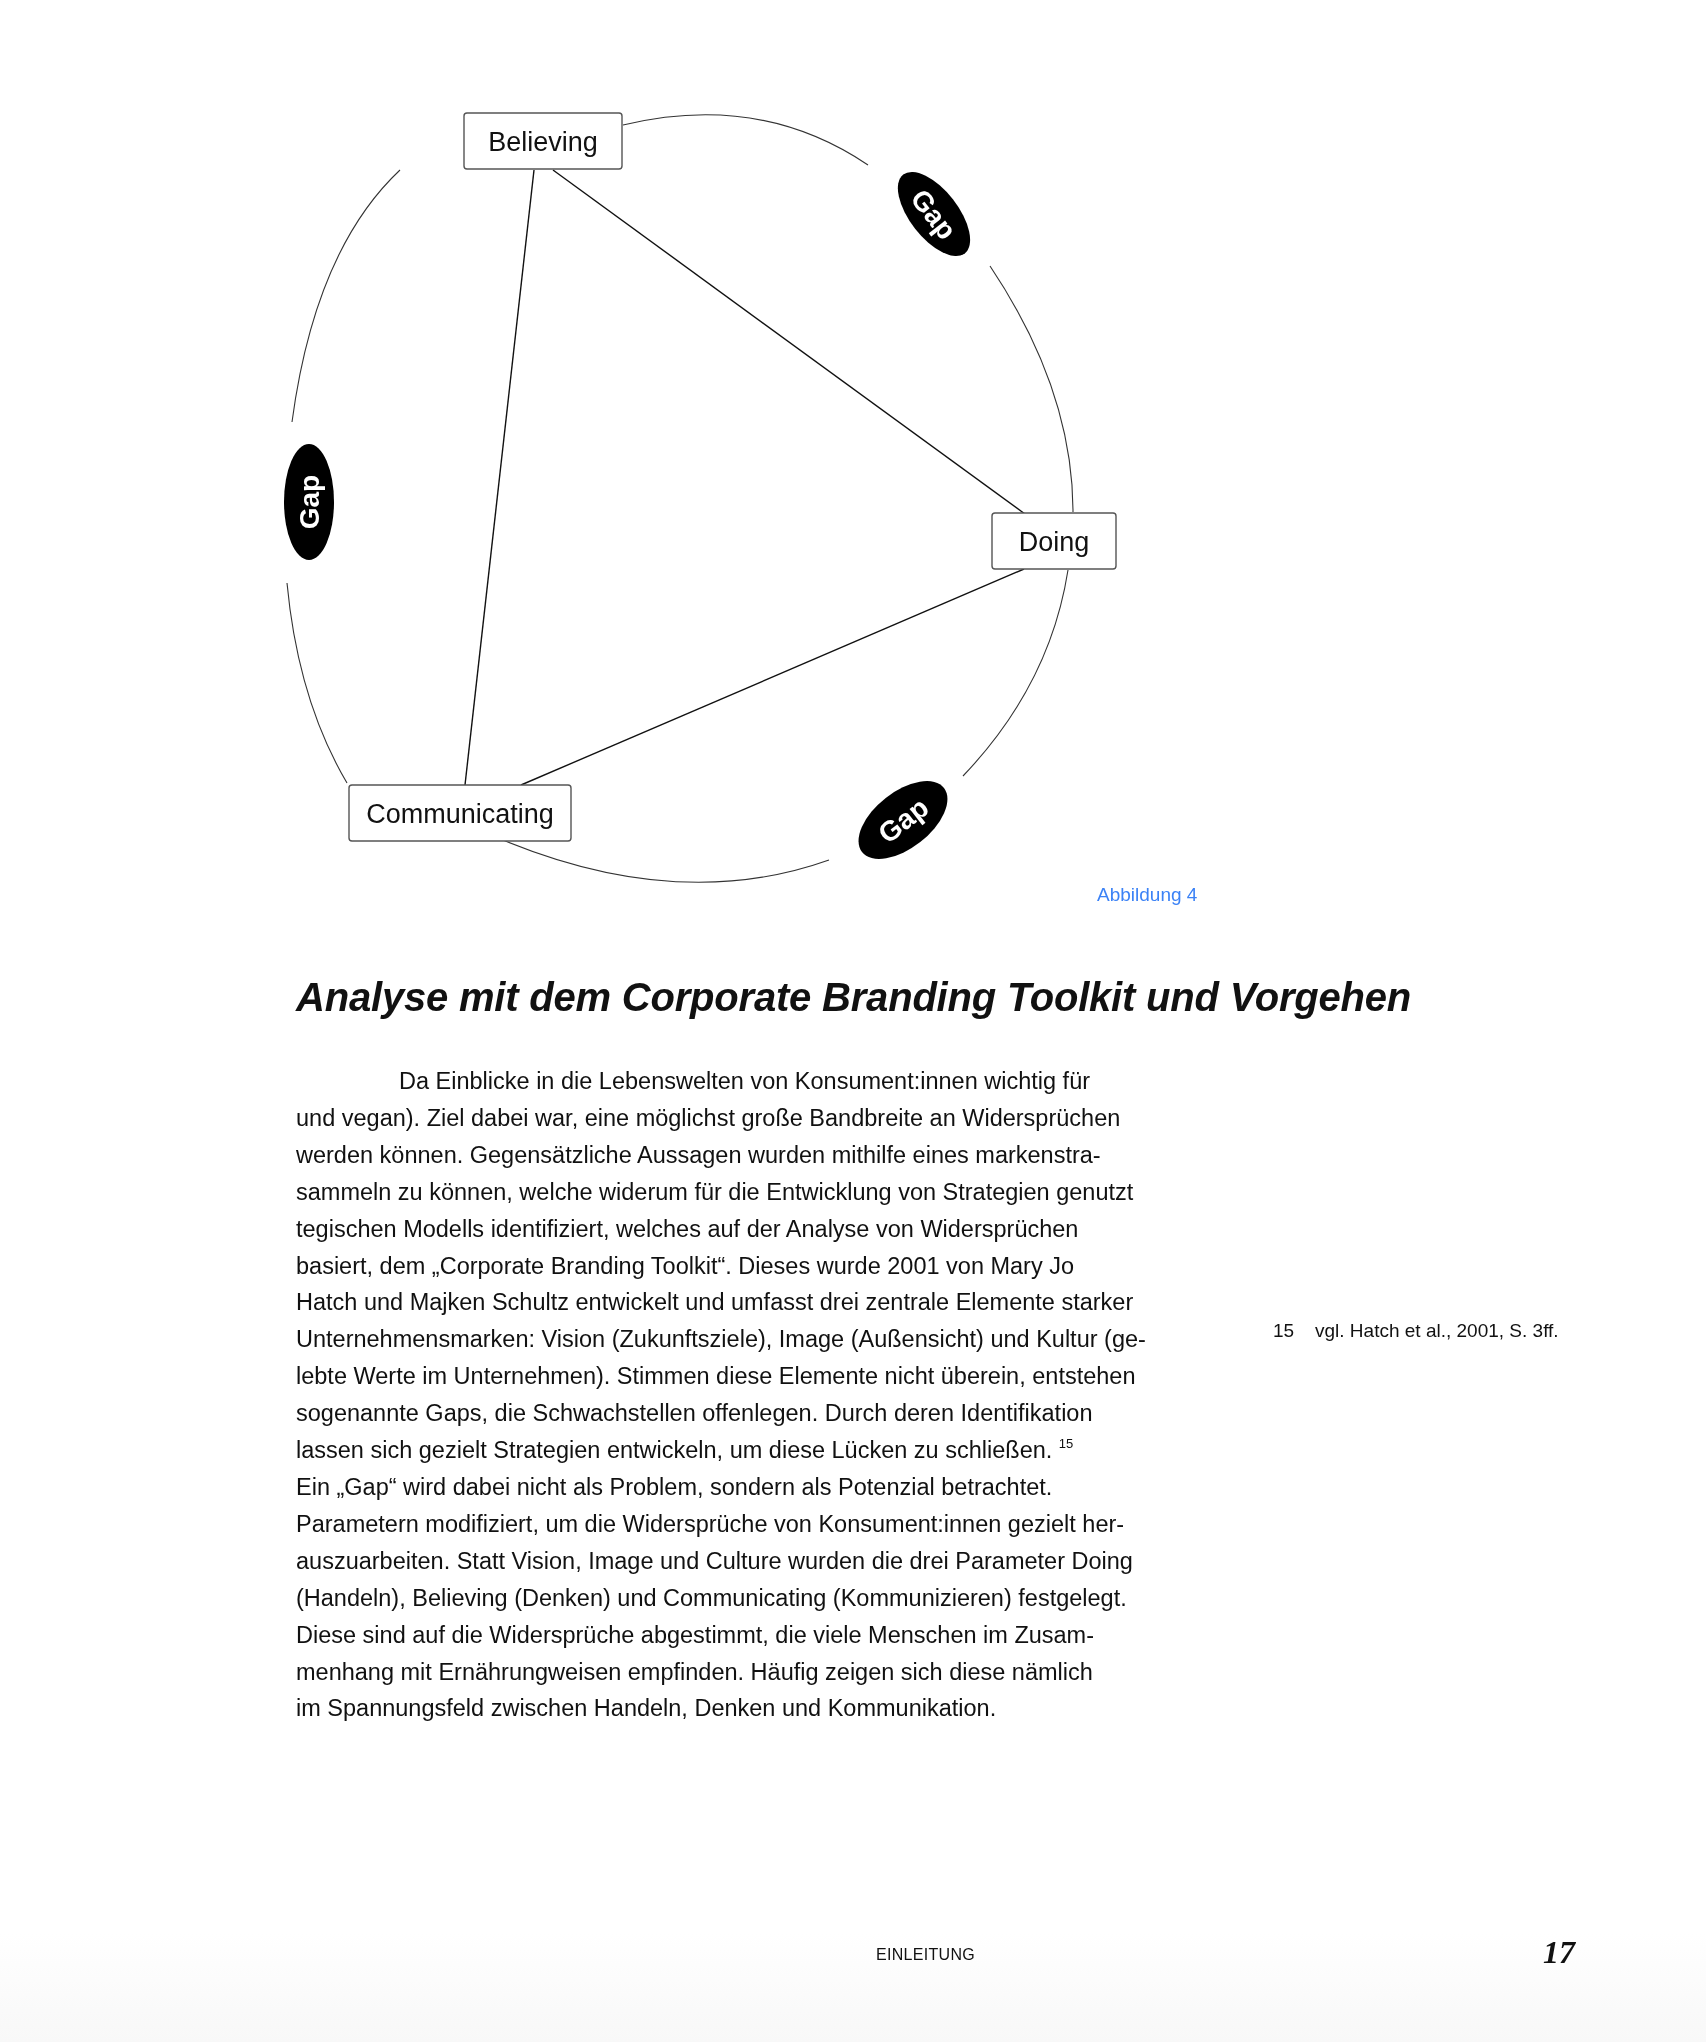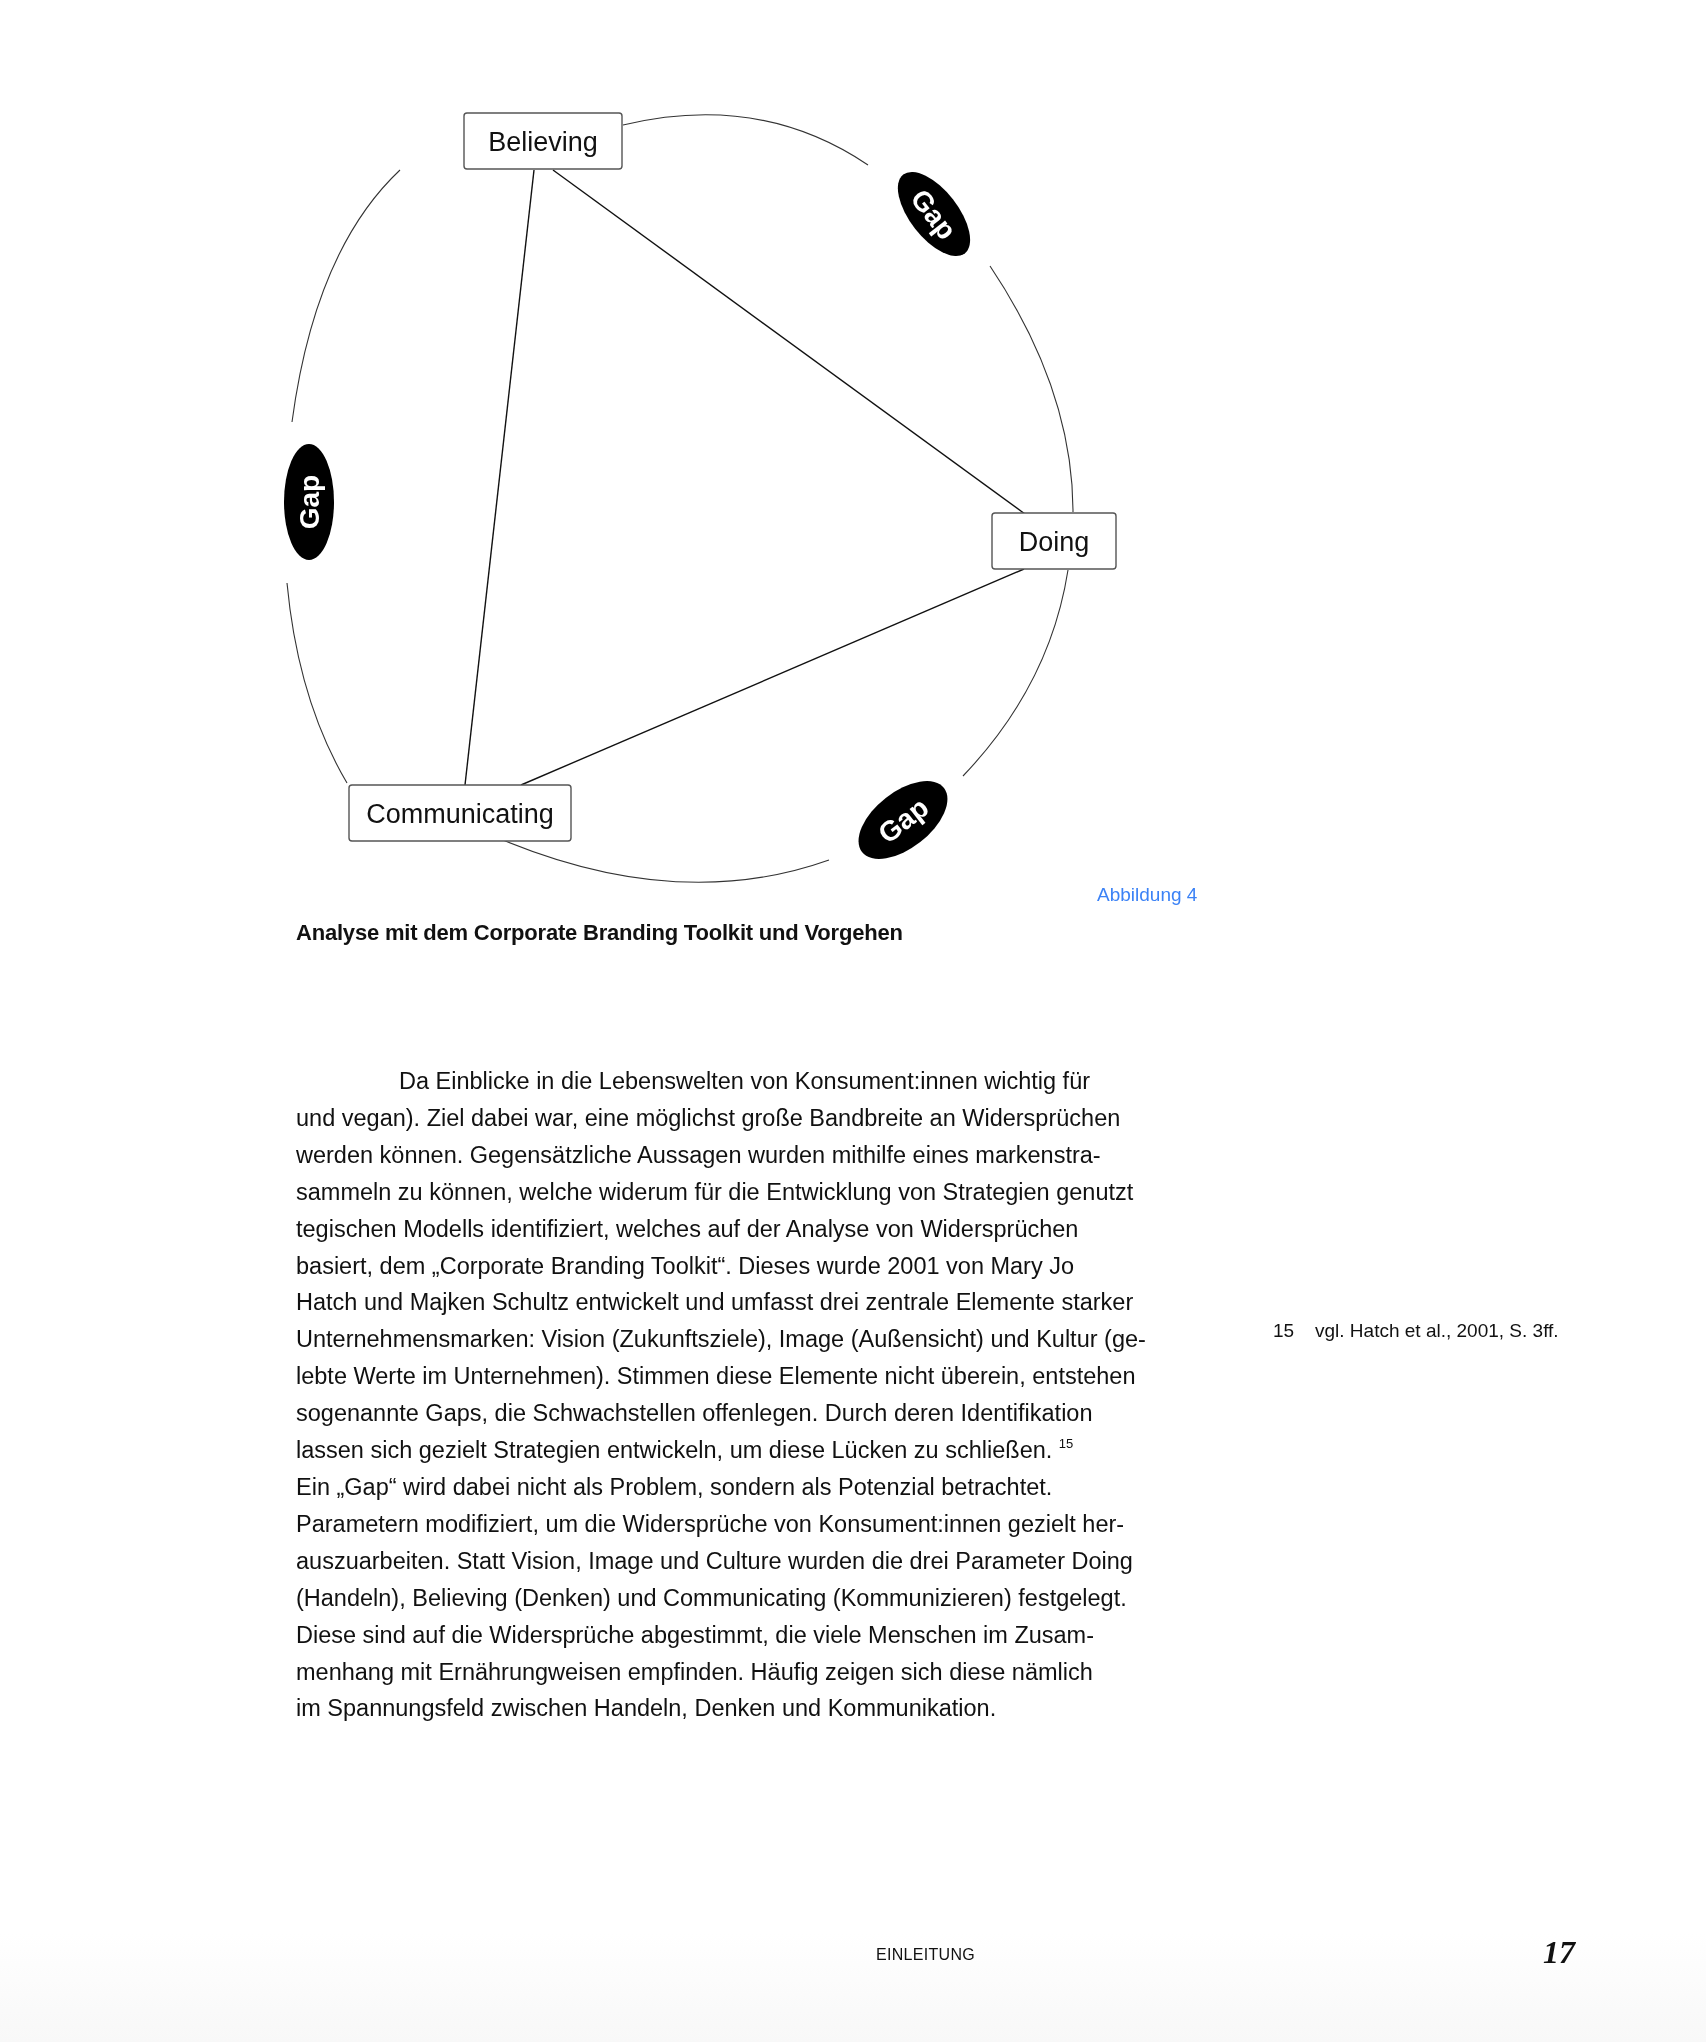--- a/index.html
+++ b/index.html
@@ -52,26 +52,27 @@
       left: 1097px;
       top: 840px;
       font-size: 19px;
       color: #3b82f6;
       white-space: nowrap;
       margin-top: 44px;
     }
     .section-heading {
       position: absolute;
       left: 296px;
-      top: 920px;
+      top: 975px;
       margin: 0;
-      font-size: 22px;
+      font-size: 40px;
       font-weight: bold;
       letter-spacing: -0.2px;
       white-space: nowrap;
+      font-style: italic;
     }
     .body-text {
       position: absolute;
       left: 296px;
       top: 1055px;
       width: 940px;
       font-size: 23.5px;
       line-height: 36.9px;
     }
     .body-text .line {

